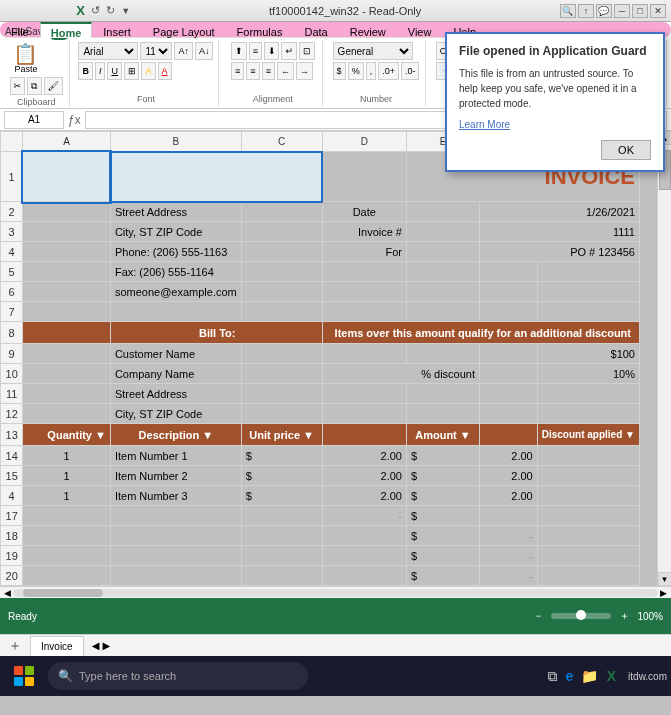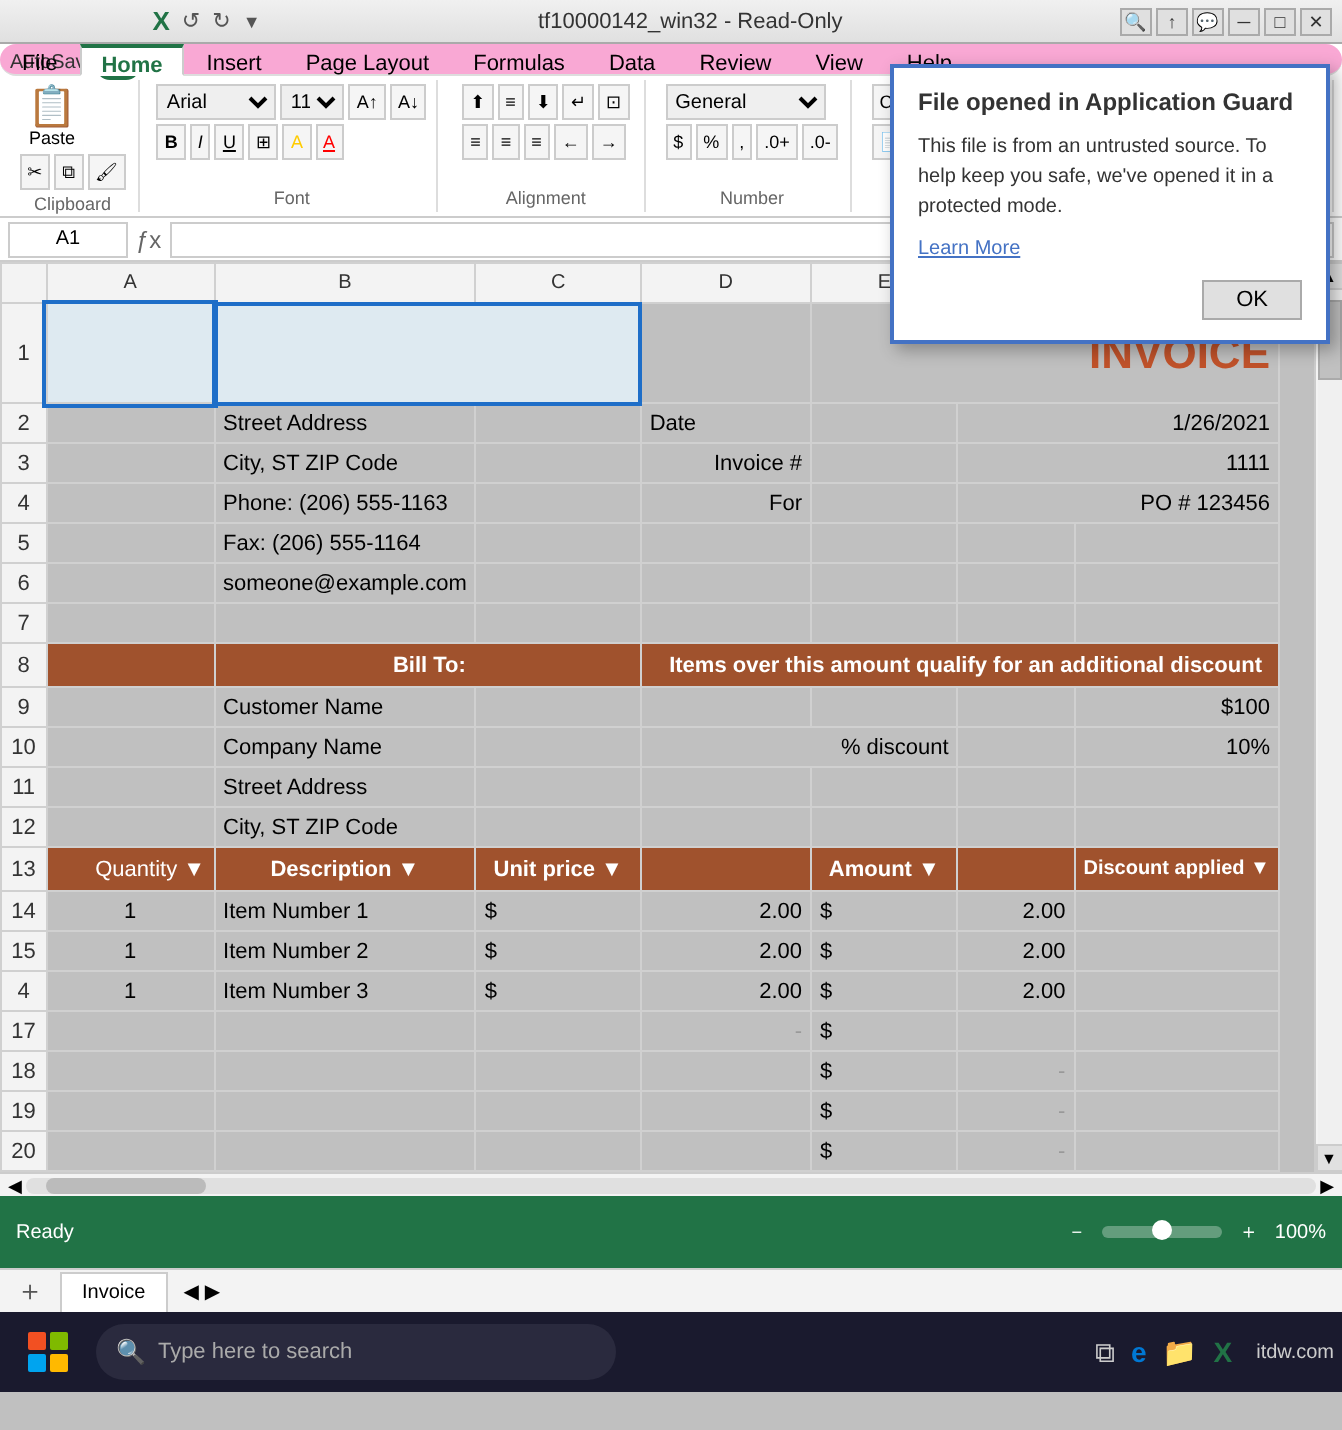--- a/index.html
+++ b/index.html
@@ -304,21 +304,21 @@
             <td colspan="3" style="height:50px;text-align:right;">
               <span class="invoice-title">INVOICE</span>
             </td>
           </tr>
 
           <tr>
             <td class="row-header-cell">2</td>
             <td></td>
             <td class="address-text">Street Address</td>
             <td></td>
-            <td style="text-align:left;font-size:11px;">Date</td>
+            <td style="text-align:center;font-size:11px;">Date</td>
             <td></td>
             <td colspan="2" style="text-align:right;">1/26/2021</td>
           </tr>
 
           <tr>
             <td class="row-header-cell">3</td>
             <td></td>
             <td class="address-text">City, ST  ZIP Code</td>
             <td></td>
             <td style="text-align:right;font-size:11px;">Invoice #</td>
@@ -414,21 +414,21 @@
             <td>City, ST  ZIP Code</td>
             <td></td>
             <td></td>
             <td></td>
             <td></td>
             <td></td>
           </tr>
 
           <tr class="items-header">
             <td class="row-header-cell" style="background:#f3f3f3;color:#333;font-weight:normal;">13</td>
-            <td style="background:#a0522d;color:white;text-align:center;font-weight:normal;padding-left:24px;">Quantity ▼</td>
+            <td style="background:#a0522d;color:white;text-align:center;font-weight:bold;padding-left:24px;">Quantity ▼</td>
             <td style="background:#a0522d;color:white;font-weight:bold;">Description ▼</td>
             <td style="background:#a0522d;color:white;font-weight:bold;">Unit price ▼</td>
             <td style="background:#a0522d;color:white;"></td>
             <td style="background:#a0522d;color:white;font-weight:bold;">Amount ▼</td>
             <td style="background:#a0522d;color:white;"></td>
             <td style="background:#a0522d;color:white;font-weight:bold;font-size:10px;">Discount applied ▼</td>
           </tr>
 
           <tr>
             <td class="row-header-cell">14</td>

